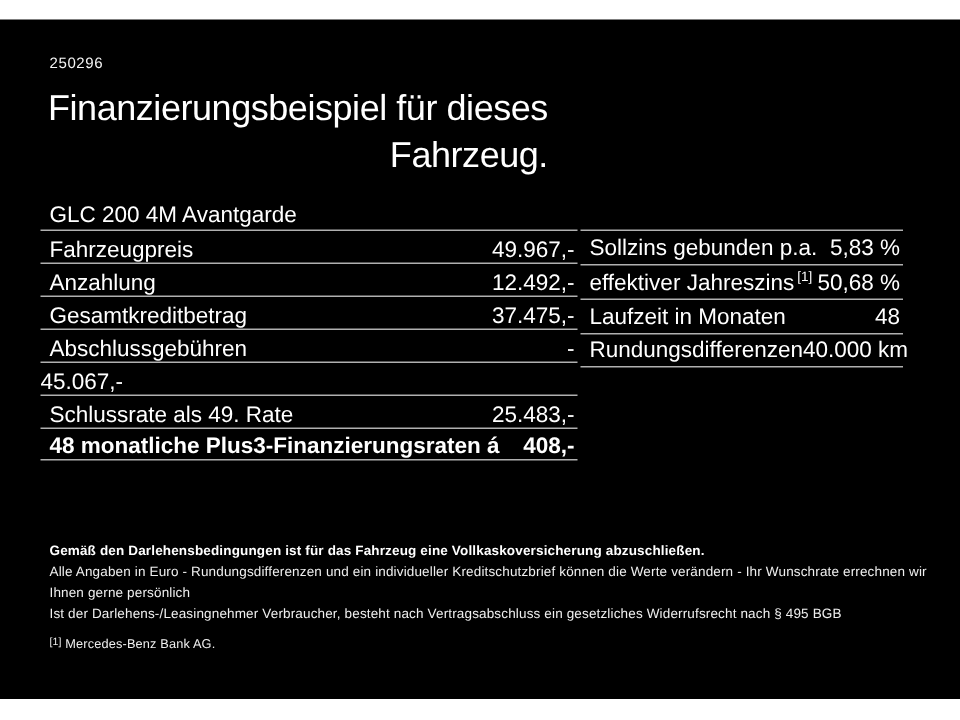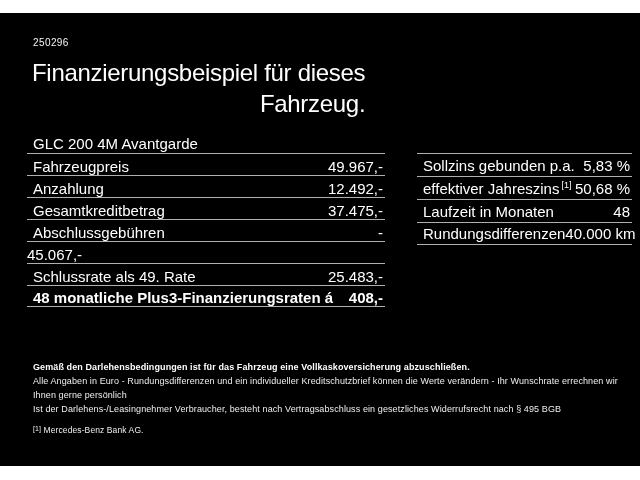--- a/index.html
+++ b/index.html
@@ -45,21 +45,21 @@
     left: 33px;
     top: 122px;
     font-size: 15px;
     color: #ffffff;
   }
   .table {
     position: absolute;
     top: 140px;
   }
   .table.left  { left: 27px;  width: 358px; }
-  .table.right { left: 417px; width: 215px; }
+  .table.right { left: 387px; width: 215px; }
   .row {
     display: flex;
     justify-content: space-between;
     align-items: center;
     border-top: 1px solid #b0b0b0;
     font-size: 15px;
     box-sizing: border-box;
   }
   .table.left  .row { height: 22px; align-items: flex-end; }
   .table.right .row { height: 23px; }

